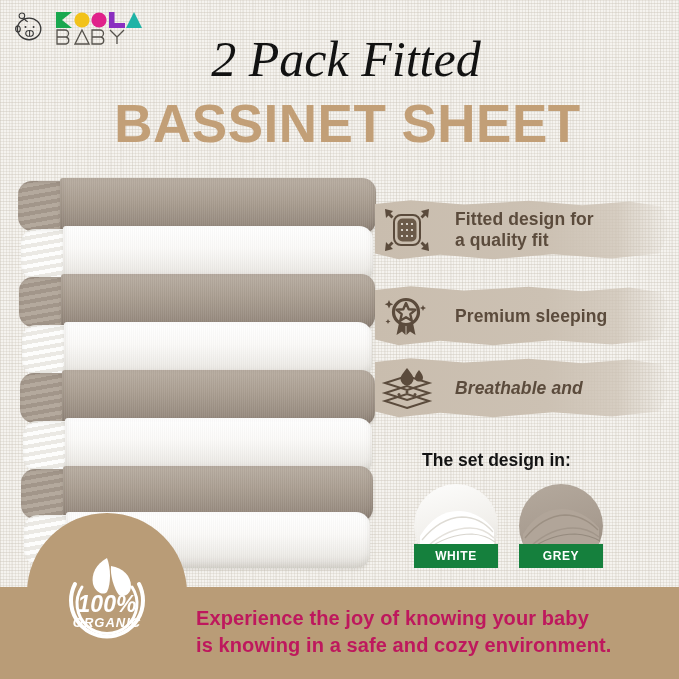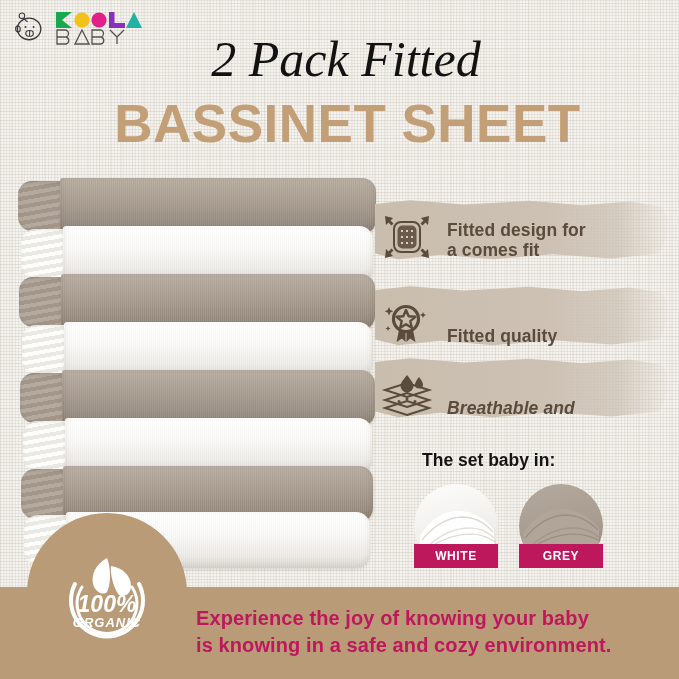--- a/index.html
+++ b/index.html
@@ -88,21 +88,21 @@
   }
   .sheet .weave {
     position:absolute; inset:0; border-radius:inherit;
     background-image: repeating-linear-gradient(90deg, rgba(255,255,255,.10) 0 1px, rgba(0,0,0,.04) 1px 2px);
     opacity:.55;
   }
 
   
   .feature {
     position:absolute; left:375px; width:296px; height:62px;
-    display:flex; align-items:flex-end; gap:14px;
+    display:flex; align-items:center; gap:22px;
   }
   .brush {
     position:absolute; left:0; top:0; width:100%; height:100%;
     background:linear-gradient(90deg,#c9bdae 0%, #ccc1b3 58%, rgba(204,193,179,.75) 82%, rgba(204,193,179,0) 100%);
     clip-path: polygon(0% 8%, 12% 2%, 30% 9%, 52% 3%, 70% 10%, 86% 4%, 97% 12%, 100% 46%, 96% 88%, 80% 96%, 60% 89%, 40% 97%, 22% 90%, 8% 97%, 0% 88%);
   }
   .feat-icon { position:relative; width:52px; min-width:52px; height:48px; margin-left:6px; }
   .feat-text {
     position:relative; font-size:17.5px; font-weight:700; line-height:1.18;
     color:#5b4b3c; letter-spacing:.1px;
@@ -115,21 +115,21 @@
   }
   .swatch { position:absolute; top:484px; width:84px; height:84px; }
   .swatch .disc {
     position:absolute; inset:0; border-radius:50%; overflow:hidden;
   }
   .swatch.white .disc { background:linear-gradient(165deg,#fdfdfc 0%, #f1efeb 55%, #dcd9d3 100%); }
   .swatch.grey  .disc { background:linear-gradient(165deg,#b4a99d 0%, #a89c90 55%, #8e8276 100%); }
   .swatch .fabric { position:absolute; inset:0; }
   .swatch .label-band {
     position:absolute; left:0; right:0; bottom:0; height:24px;
-    background:#be185d;
+    background:#15803d;
     display:flex; align-items:center; justify-content:center;
   }
   .swatch .label-band span {
     font-size:12px; font-weight:700; color:#ffffff; letter-spacing:.6px;
   }
 
   
   #banner {
     position:absolute; left:0; right:0; bottom:0; height:92px;
     background:#b99c77;
@@ -298,41 +298,41 @@
       <g fill="#5b4b3c">
         <polygon points="4,3 12,5 9.5,7.5 12.5,10.5 10.5,12.5 7.5,9.5 5,12"></polygon>
         <polygon points="48,3 40,5 42.5,7.5 39.5,10.5 41.5,12.5 44.5,9.5 47,12"></polygon>
         <polygon points="4,45 12,43 9.5,40.5 12.5,37.5 10.5,35.5 7.5,38.5 5,36"></polygon>
         <polygon points="48,45 40,43 42.5,40.5 39.5,37.5 41.5,35.5 44.5,38.5 47,36"></polygon>
       </g>
     </svg>
   </div>
   <div class="feat-text">
     <div>Fitted design for</div>
-    <div>a comes fit</div>
+    <div>a quality fit</div>
   </div>
 </div>
 
 <div class="feature" style="top:285px;">
   <div class="brush"></div>
   <div class="feat-icon">
     <svg viewBox="0 0 52 48" width="52" height="48">
       <circle cx="25" cy="20" r="12.5" fill="none" stroke="#5b4b3c" stroke-width="3.2"></circle>
       <polygon points="25,11 27.7,17.2 34.4,17.8 29.3,22.2 30.8,28.8 25,25.3 19.2,28.8 20.7,22.2 15.6,17.8 22.3,17.2" fill="none" stroke="#5b4b3c" stroke-width="2.4" stroke-linejoin="round"></polygon>
       <path d="M18 31 L15.5 43 L21 39.5 L24.5 43 L24.5 33" fill="#5b4b3c"></path>
       <path d="M32 31 L34.5 43 L29 39.5 L25.5 43 L25.5 33" fill="#5b4b3c"></path>
       <g fill="#5b4b3c">
         <polygon points="8,8 9.3,11 12.3,12.3 9.3,13.6 8,16.6 6.7,13.6 3.7,12.3 6.7,11"></polygon>
         <polygon points="42,13 42.9,15.1 45,16 42.9,16.9 42,19 41.1,16.9 39,16 41.1,15.1"></polygon>
         <polygon points="7,27 7.8,28.7 9.5,29.5 7.8,30.3 7,32 6.2,30.3 4.5,29.5 6.2,28.7"></polygon>
       </g>
     </svg>
   </div>
   <div class="feat-text">
-    <div>Fitted quality</div>
+    <div>Premium sleeping</div>
   </div>
 </div>
 
 <div class="feature" style="top:357px;font-style:italic;">
   <div class="brush"></div>
   <div class="feat-icon">
     <svg viewBox="0 0 52 48" width="52" height="48">
       <polygon points="26,26 48,19 26,12 4,19" fill="none" stroke="#5b4b3c" stroke-width="2"></polygon>
       <polygon points="26,36 48,29 26,22 4,29" fill="none" stroke="#5b4b3c" stroke-width="2"></polygon>
       <polygon points="26,44 48,37 26,30 4,37" fill="none" stroke="#5b4b3c" stroke-width="2"></polygon>
@@ -343,21 +343,21 @@
       </g>
       <path d="M26 4 C22 9 19.5 12 19.5 15 a6.5 6.5 0 0 0 13 0 C32.5 12 30 9 26 4 Z" fill="#5b4b3c"></path>
       <path d="M38 6 C35.5 9.5 34 11.5 34 13.5 a4 4 0 0 0 8 0 C42 11.5 40.5 9.5 38 6 Z" fill="#5b4b3c"></path>
     </svg>
   </div>
   <div class="feat-text">
     <div>Breathable and</div>
   </div>
 </div>
 
-<div id="set-head">The set baby in:</div>
+<div id="set-head">The set design in:</div>
 
 <div class="swatch white" style="left:414px;">
   <div class="disc">
     <svg class="fabric" viewBox="0 0 84 84">
       <path d="M6 52 Q22 26 46 27 Q66 28 80 46 L80 62 L6 62 Z" fill="#ffffff"></path>
       <path d="M8 56 Q26 34 48 33 Q66 33 79 48" fill="none" stroke="#dedbd4" stroke-width="1.3"></path>
       <path d="M14 62 Q34 44 56 44 Q70 44 80 54" fill="none" stroke="#e4e1db" stroke-width="1.6"></path>
       <path d="M12 66 Q34 50 58 50 Q72 51 81 58" fill="none" stroke="#d8d5ce" stroke-width="1.2"></path>
     </svg>
   </div>

